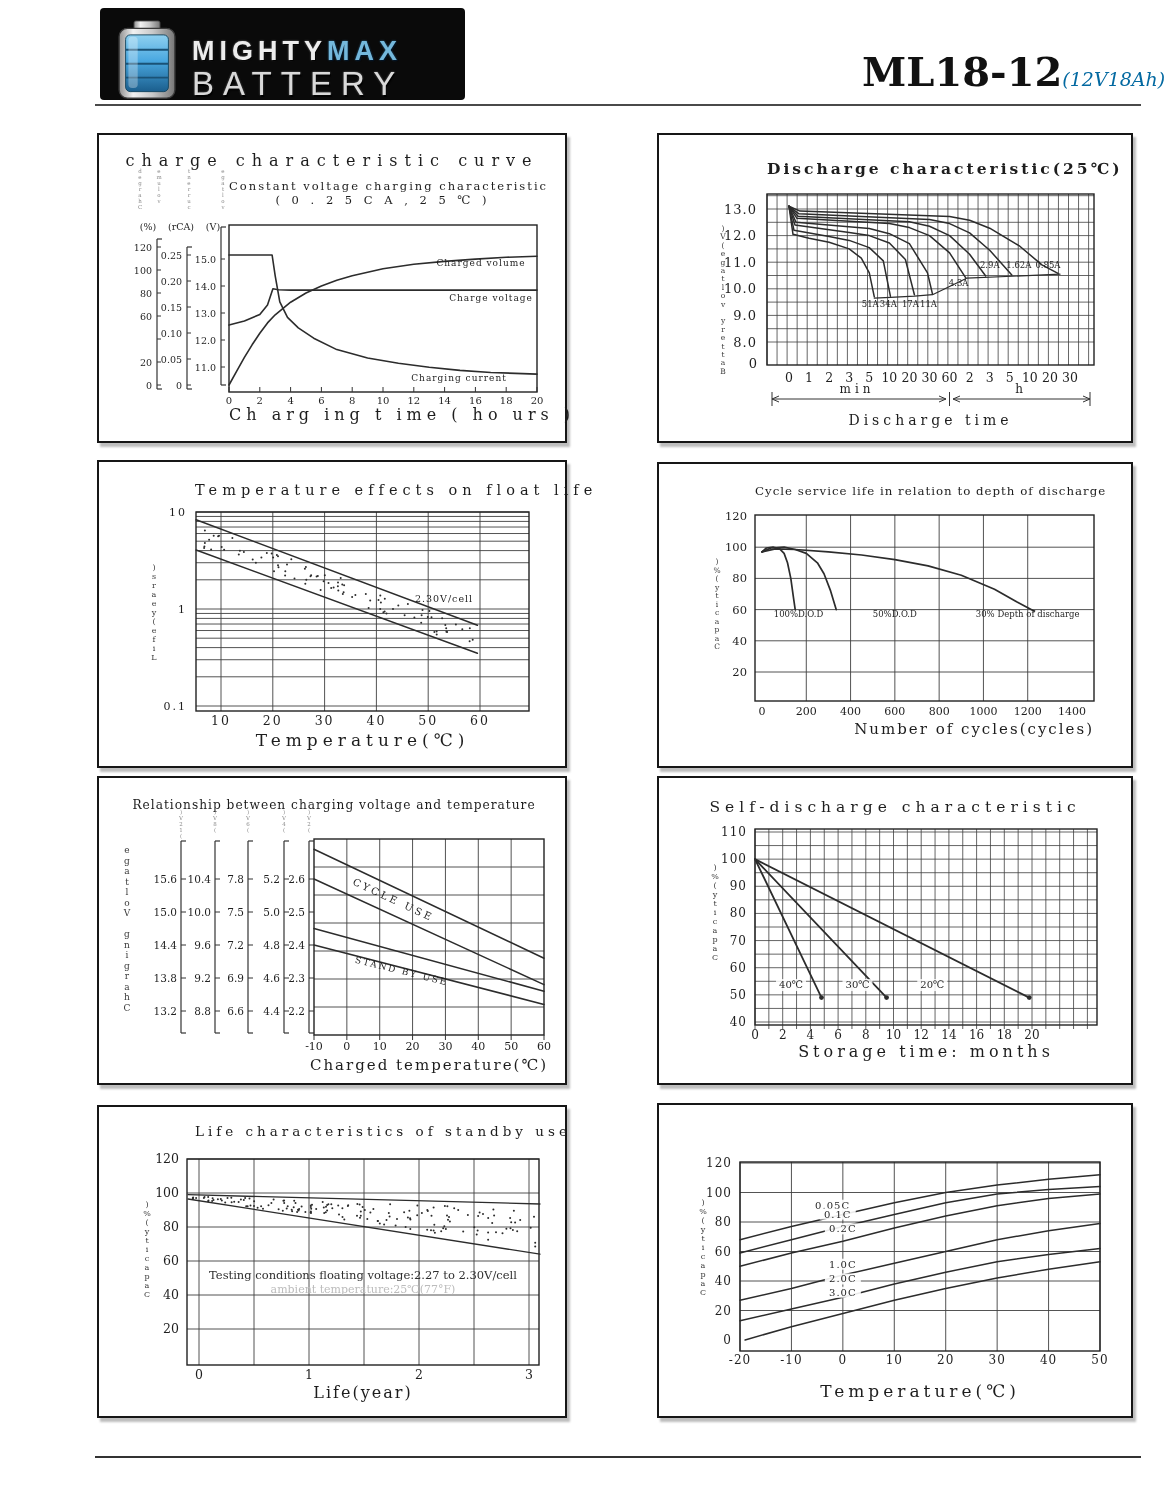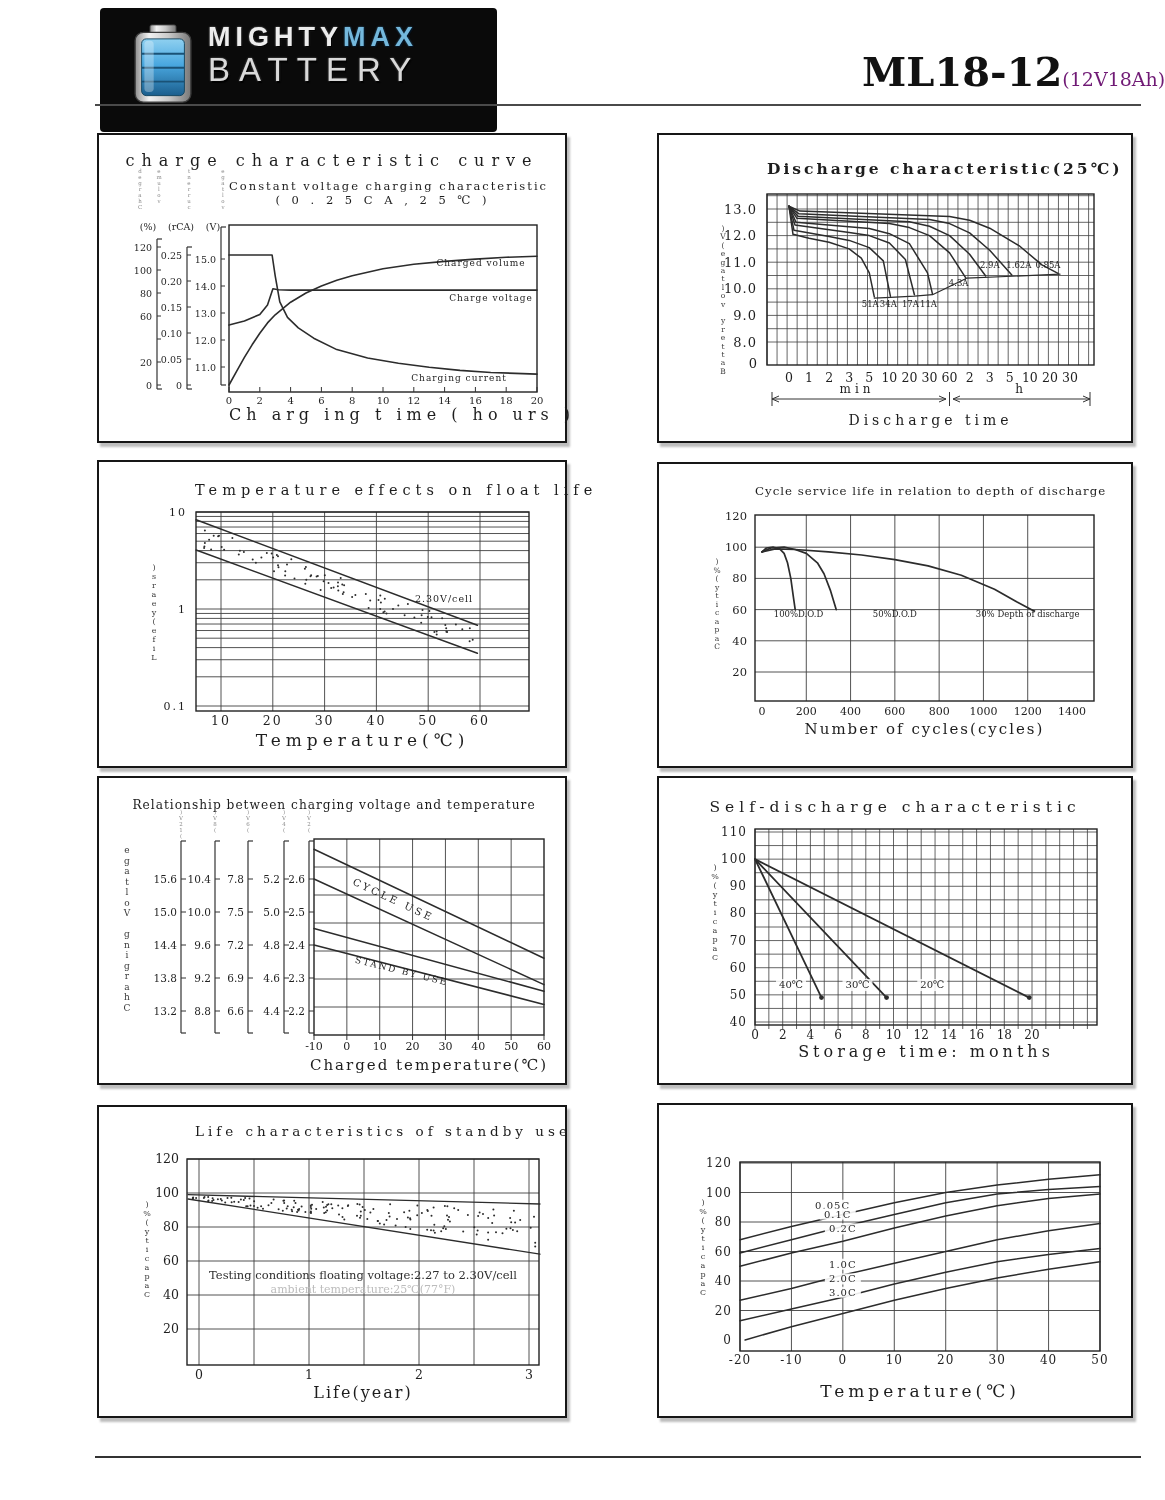--- a/index.html
+++ b/index.html
@@ -1,40 +1,40 @@
 <!DOCTYPE html>
 <html><head>
 <meta charset="utf-8">
 <style>
   html,body{margin:0;padding:0;background:#fff;}
   body{width:1165px;height:1500px;position:relative;font-family:"Liberation Sans",sans-serif;overflow:hidden;}
-  .logo{position:absolute;left:100px;top:8px;width:365px;height:92px;background:#0a0a0a;border-radius:4px;display:flex;align-items:flex-start;padding:16px;}
+  .logo{position:absolute;left:100px;top:8px;width:365px;height:92px;background:#0a0a0a;border-radius:4px;display:flex;align-items:flex-end;padding:0;}
   .logo svg{margin-left:14px;}
   .brandtext{margin-left:12px;line-height:1;}
   .l1{font-size:27px;font-weight:bold;letter-spacing:5px;color:#ededed;text-shadow:1px 1px 1px #000,0 0 2px #888;}
   .l1 .max{color:#74b8dc;text-shadow:1px 1px 1px #012,0 0 2px #3a7ca8;}
   .l2{font-size:33px;font-weight:normal;letter-spacing:9px;color:#d9d9d9;text-shadow:1px 2px 1px #000,0 0 2px #777;margin-top:2px;}
   .model{position:absolute;top:48px;left:862px;white-space:nowrap;font-family:"DejaVu Serif",serif;}
   .mname{font-size:40px;font-weight:bold;color:#111;}
-  .mrating{font-size:19px;color:#701a75;margin-left:0;}
+  .mrating{font-size:19px;font-style:italic;color:#0369a1;margin-left:0;}
   .hline{position:absolute;top:104px;left:95px;width:1046px;height:2px;background:#4a4a4a;}
   .fline{position:absolute;top:1456px;left:95px;width:1046px;height:2px;background:#333;}
   .panel{position:absolute;background:#fff;border:2px solid #161616;box-shadow:3px 4px 2px rgba(70,70,70,0.35);}
   .panel svg{position:absolute;left:0;top:0;}
   .ptitle,.pxlabel,.psub{position:absolute;text-align:center;font-family:"DejaVu Serif",serif;color:#1d1d1d;white-space:nowrap;}
   .p0t{top:16px;left:0;right:0;font-size:16px;letter-spacing:7px;}
   .p0s1{top:44px;left:130px;width:308px;font-size:11.5px;letter-spacing:2px;}
   .p0s2{top:58px;left:130px;width:308px;font-size:11.5px;letter-spacing:4px;}
   .p0x{top:270px;left:130px;width:308px;font-size:16px;letter-spacing:5px;}
   .p1t{top:24px;left:108px;width:327px;font-size:15.5px;letter-spacing:3px;font-weight:bold;}
   .p1x{top:277px;left:108px;width:327px;font-size:14px;letter-spacing:4px;}
   .p2t{top:20px;left:96px;width:335px;font-size:14.5px;letter-spacing:5px;}
   .p2x{top:268px;left:96px;width:335px;font-size:17px;letter-spacing:5px;}
   .p3t{top:20px;left:96px;width:339px;font-size:11.8px;letter-spacing:1px;}
-  .p3x{top:256px;left:96px;width:339px;font-size:15px;letter-spacing:2px;}
+  .p3x{top:256px;left:96px;width:339px;font-size:15px;letter-spacing:2px;text-align:right;}
   .p4t{top:20px;left:15px;width:440px;font-size:12.2px;letter-spacing:1px;}
   .p4x{top:278px;left:180px;width:300px;font-size:15px;letter-spacing:2px;}
   .p5t{top:20px;left:0;right:0;font-size:15.5px;letter-spacing:5px;}
   .p5x{top:264px;left:96px;width:342px;font-size:16px;letter-spacing:4px;}
   .p6t{top:16px;left:96px;width:340px;font-size:13.5px;letter-spacing:4px;}
   .p6x{top:276px;left:88px;width:352px;font-size:16px;letter-spacing:2px;}
   .p7t{top:5px;left:0;right:0;font-size:14px;letter-spacing:3px;}
   .p7x{top:276px;left:81px;width:360px;font-size:17px;letter-spacing:4px;}
 </style>
 </head>

